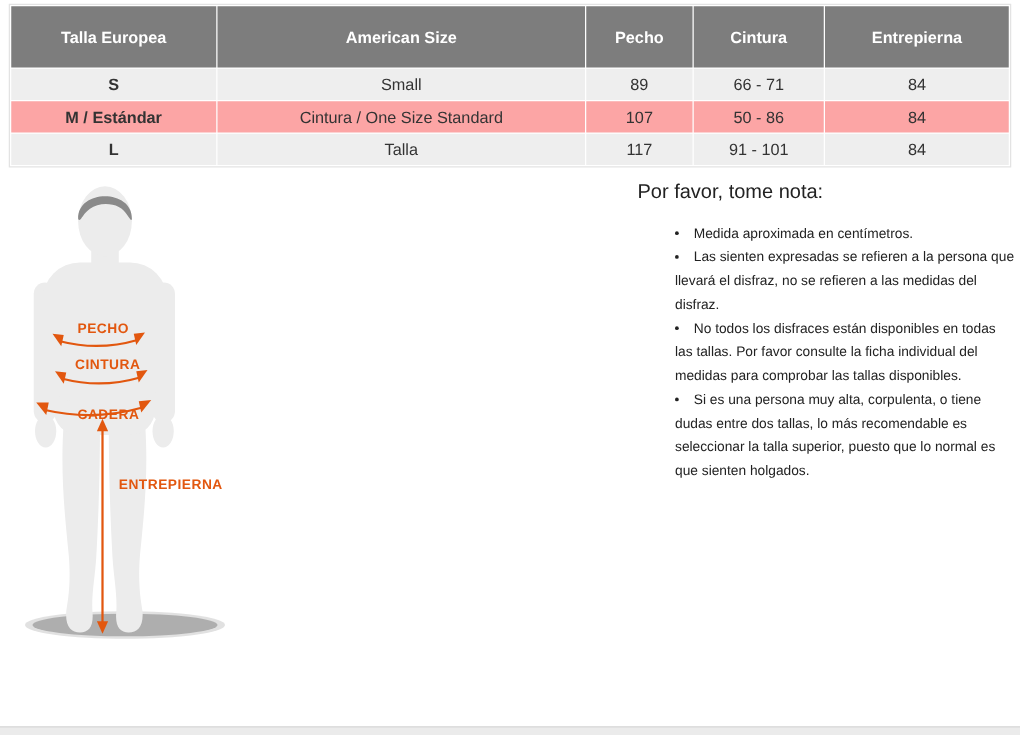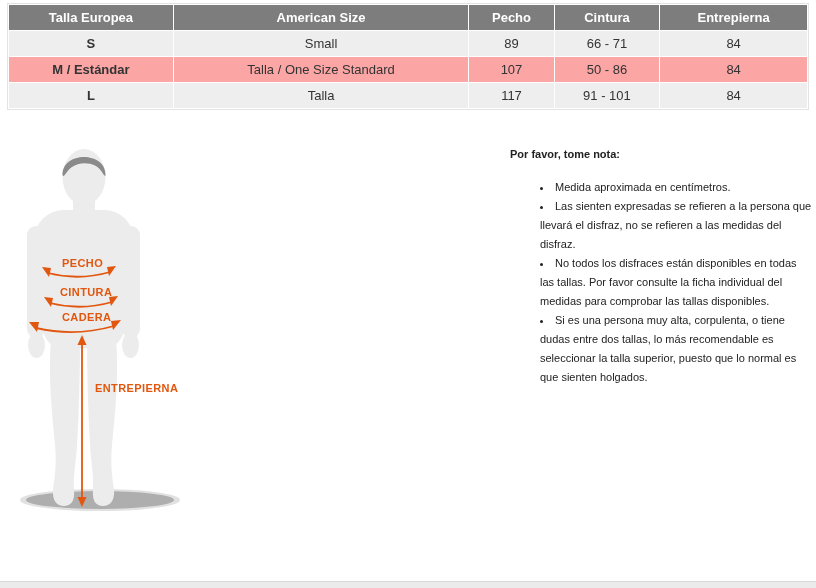--- a/index.html
+++ b/index.html
@@ -30,21 +30,21 @@
   table.size-chart col.c3 { width: 84px; }
   table.size-chart col.c4 { width: 104px; }
   table.size-chart col.c5 { width: 146px; }
   table.size-chart th {
     background: #7d7d7d;
     color: #ffffff;
     font-size: 13px;
     font-weight: bold;
     height: 25px;
     text-align: center;
-    padding: 0;
+    padding: 12px;
   }
   table.size-chart td {
     font-size: 13px;
     color: #333333;
     height: 25px;
     text-align: center;
     padding: 0;
     background: #fca5a5;
   }
   table.size-chart tbody tr:nth-child(odd) td { background: #eeeeee; }
@@ -60,33 +60,33 @@
   .measure-label {
     position: absolute;
     color: #e2570f;
     font-size: 11px;
     font-weight: bold;
     letter-spacing: 0.4px;
     white-space: nowrap;
   }
   .lbl-chest  { left: 44px; top: 111px; }
   .lbl-waist  { left: 42px; top: 140px; }
-  .lbl-hip    { left: 44px; top: 165px; }
+  .lbl-hip    { left: 44px; top: 180px; }
   .lbl-inseam { left: 77px; top: 236px; }
 
   
   .notes {
     position: absolute;
     left: 510px; top: 146px;
     width: 302px;
     color: #222222;
   }
   .notes-heading {
-    font-size: 11px;
-    font-weight: bold;
+    font-size: 16px;
+    font-weight: normal;
     margin: 0;
     line-height: 16px;
   }
   .notes ul {
     margin: 16px 0 0 0;
     padding-left: 30px;
     list-style-position: inside;
     font-size: 11px;
     line-height: 19px;
   }
@@ -126,21 +126,21 @@
     <tbody>
       <tr>
         <td>S</td>
         <td>Small</td>
         <td>89</td>
         <td>66 - 71</td>
         <td>84</td>
       </tr>
       <tr>
         <td>M / Estándar</td>
-        <td>Talla / One Size Standard</td>
+        <td>Cintura / One Size Standard</td>
         <td>107</td>
         <td>50 - 86</td>
         <td>84</td>
       </tr>
       <tr>
         <td>L</td>
         <td>Talla</td>
         <td>117</td>
         <td>91 - 101</td>
         <td>84</td>

